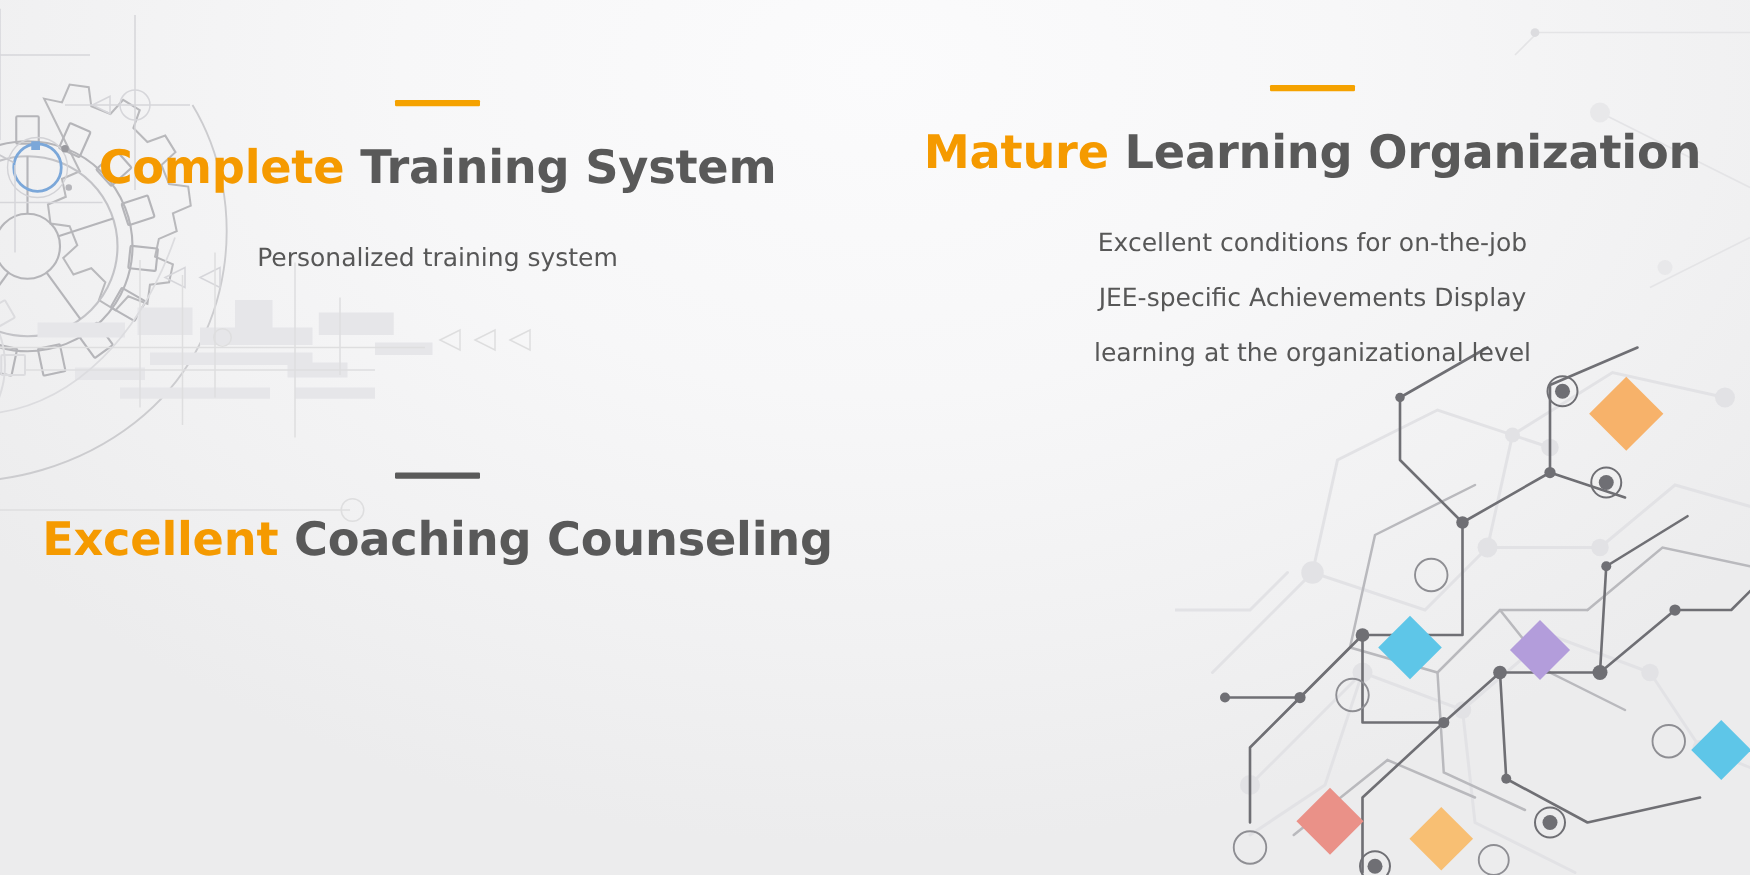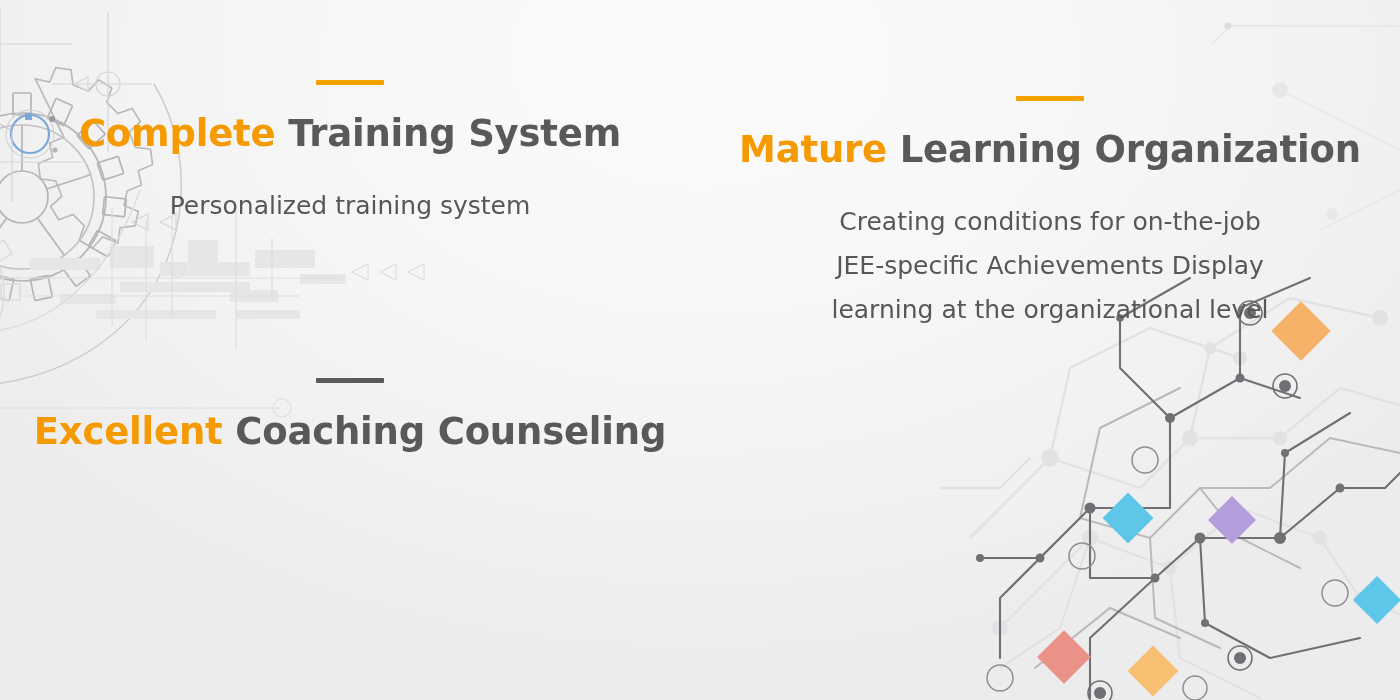--- a/index.html
+++ b/index.html
@@ -37,21 +37,21 @@
     grid-template-rows:1fr 1fr;
   }
   .feature{
     position:relative;
     display:flex;
     flex-direction:column;
     align-items:center;
     text-align:center;
   }
   .feature.q1{ padding-top:80px; }
-  .feature.q2{ padding-top:96px; }
+  .feature.q2{ padding-top:68px; }
   .feature.q3{ padding-top:28px; }
   .feature.q4{ padding-top:28px; }
 
   .divider{
     width:68px; height:5px;
     border-radius:1px;
     margin-bottom:29px;
   }
   .divider.accent{ background:#f5a200; }
   .divider.dark  { background:#5a5a5a; }
@@ -65,21 +65,21 @@
     white-space:nowrap;
   }
   .heading .hl{ color:#f59a00; }
 
   .sublist{
     margin-top:29px;
     display:flex;
     flex-direction:column;
   }
   .subline{
-    font-size:25px;
+    font-size:20px;
     line-height:44px;
     color:#575757;
     white-space:nowrap;
   }
 </style>
 </head>
 <body>
 
 <div id="stage">
 
@@ -304,21 +304,21 @@
       <div class="heading"><span class="hl">Complete</span><span> Training System</span></div>
       <div class="sublist">
         <div class="subline">Personalized training system</div>
       </div>
     </div>
 
     <div class="feature q2">
       <div class="divider accent"></div>
       <div class="heading"><span class="hl">Mature</span><span> Learning Organization</span></div>
       <div class="sublist">
-        <div class="subline">Creating conditions for on-the-job</div>
+        <div class="subline">Excellent conditions for on-the-job</div>
         <div class="subline">JEE-specific Achievements Display</div>
         <div class="subline">learning at the organizational level</div>
       </div>
     </div>
 
 
     <div class="feature q4">
       <div class="divider dark"></div>
       <div class="heading"><span class="hl">Excellent</span><span> Coaching Counseling</span></div>
       <div class="sublist">

